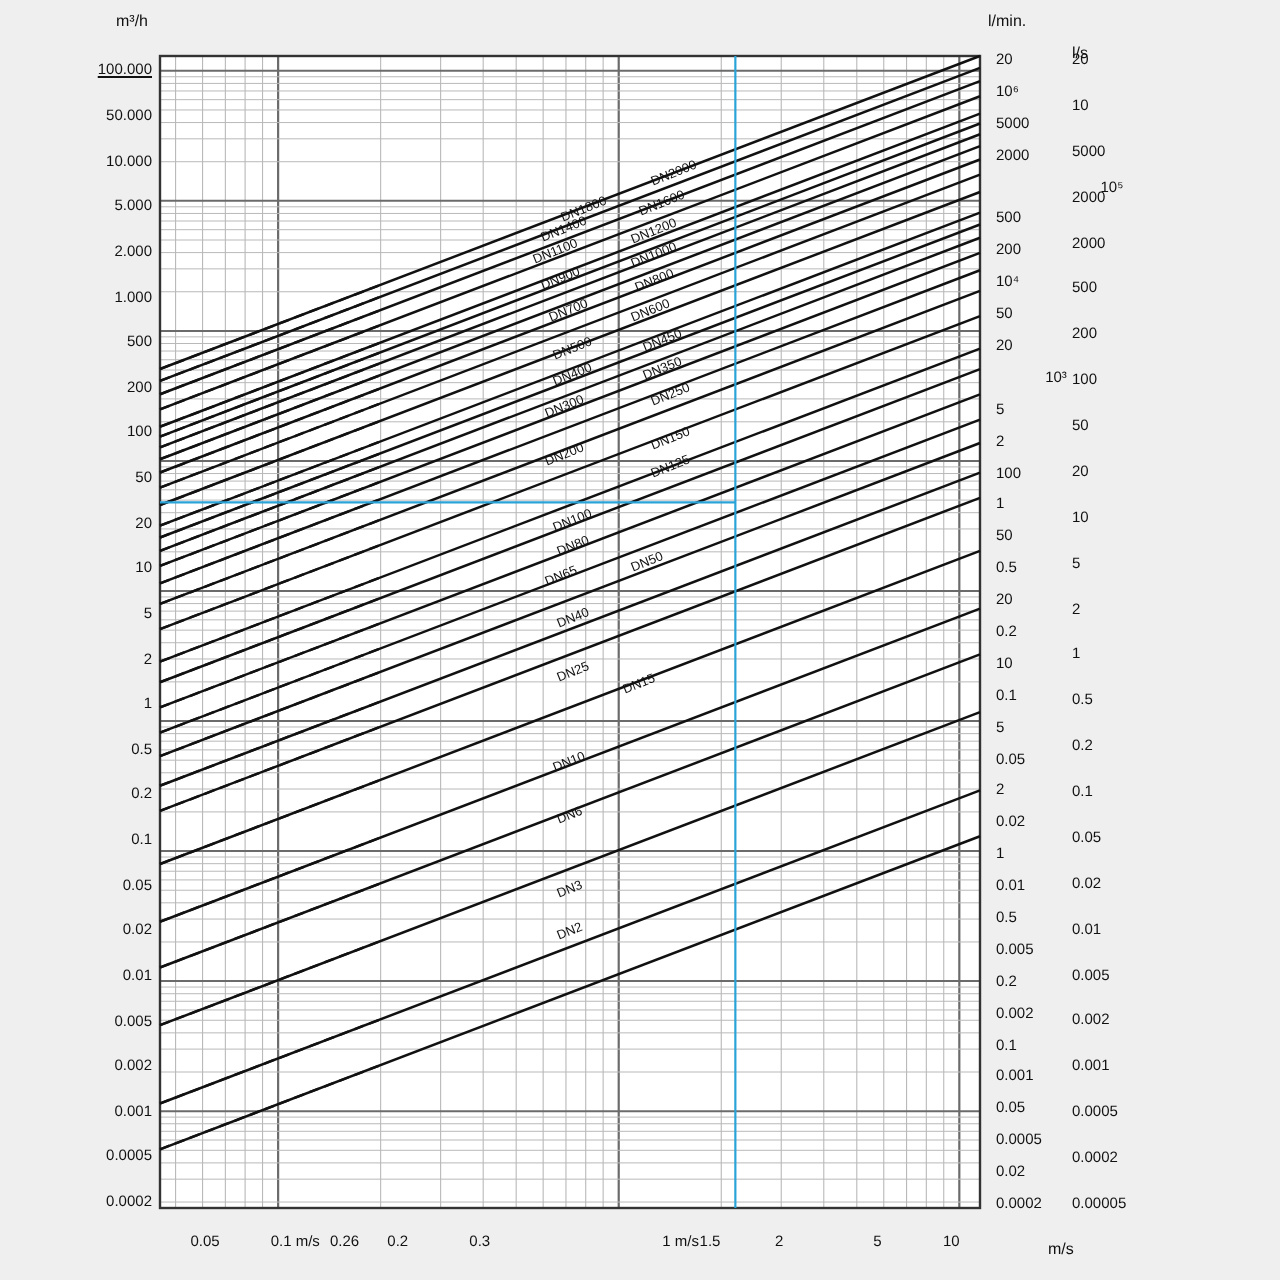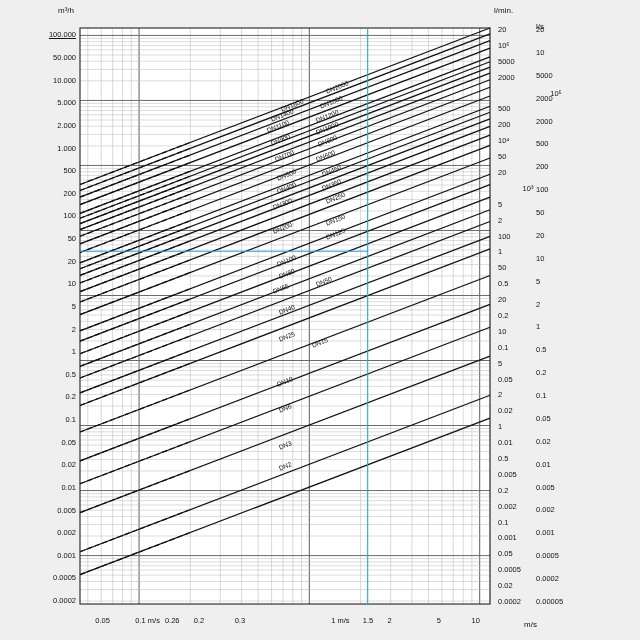--- a/index.html
+++ b/index.html
@@ -315,21 +315,21 @@
       <div class="axis-tick tick-right" style="top: 574.12px; left: 536px; width: 60px; text-align: left;">0.0002</div>
       <div class="axis-tick tick-right" style="top: 597px; left: 536px; width: 60px; text-align: left;">0.00005</div>
     </div>
   <div id="ticks-bottom">
       <div class="axis-tick tick-bottom" style="left: 77.55px; top: 616px; width: 50px;">0.05</div>
       <div class="axis-tick tick-bottom" style="left: 122.65px; top: 616px; width: 50px;">0.1 m/s</div>
       <div class="axis-tick tick-bottom" style="left: 147.25px; top: 616px; width: 50px;">0.26</div>
       <div class="axis-tick tick-bottom" style="left: 173.9px; top: 616px; width: 50px;">0.2</div>
       <div class="axis-tick tick-bottom" style="left: 214.9px; top: 616px; width: 50px;">0.3</div>
       <div class="axis-tick tick-bottom" style="left: 315.35px; top: 616px; width: 50px;">1 m/s</div>
-      <div class="axis-tick tick-bottom" style="left: 343px; top: 616px; width: 50px;">1.5</div>
+      <div class="axis-tick tick-bottom" style="left: 330px; top: 616px; width: 50px;">1.5</div>
       <div class="axis-tick tick-bottom" style="left: 364.55px; top: 616px; width: 50px;">2</div>
       <div class="axis-tick tick-bottom" style="left: 413.75px; top: 616px; width: 50px;">5</div>
       <div class="axis-tick tick-bottom" style="left: 450.65px; top: 616px; width: 50px;">10</div>
     </div>
   <div id="curve-labels">
       <div class="curve-label" style="left: 326px; top: 88.48px; transform: rotate(-22deg);">DN2000</div>
       <div class="curve-label" style="left: 280.9px; top: 105.76px; transform: rotate(-22deg);">DN1800</div>
       <div class="curve-label" style="left: 319.85px; top: 102.88px; transform: rotate(-22deg);">DN1600</div>
       <div class="curve-label" style="left: 270.65px; top: 115.552px; transform: rotate(-22deg);">DN1400</div>
       <div class="curve-label" style="left: 315.75px; top: 117.28px; transform: rotate(-22deg);">DN1200</div>

